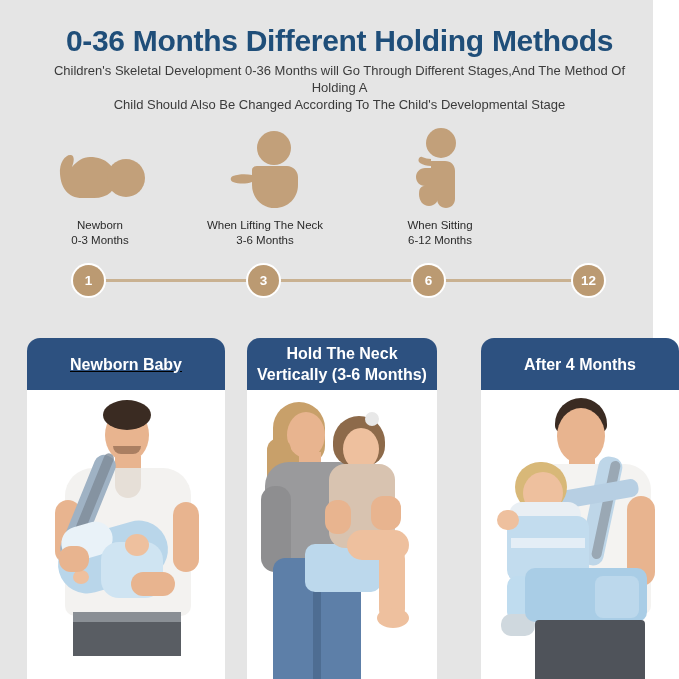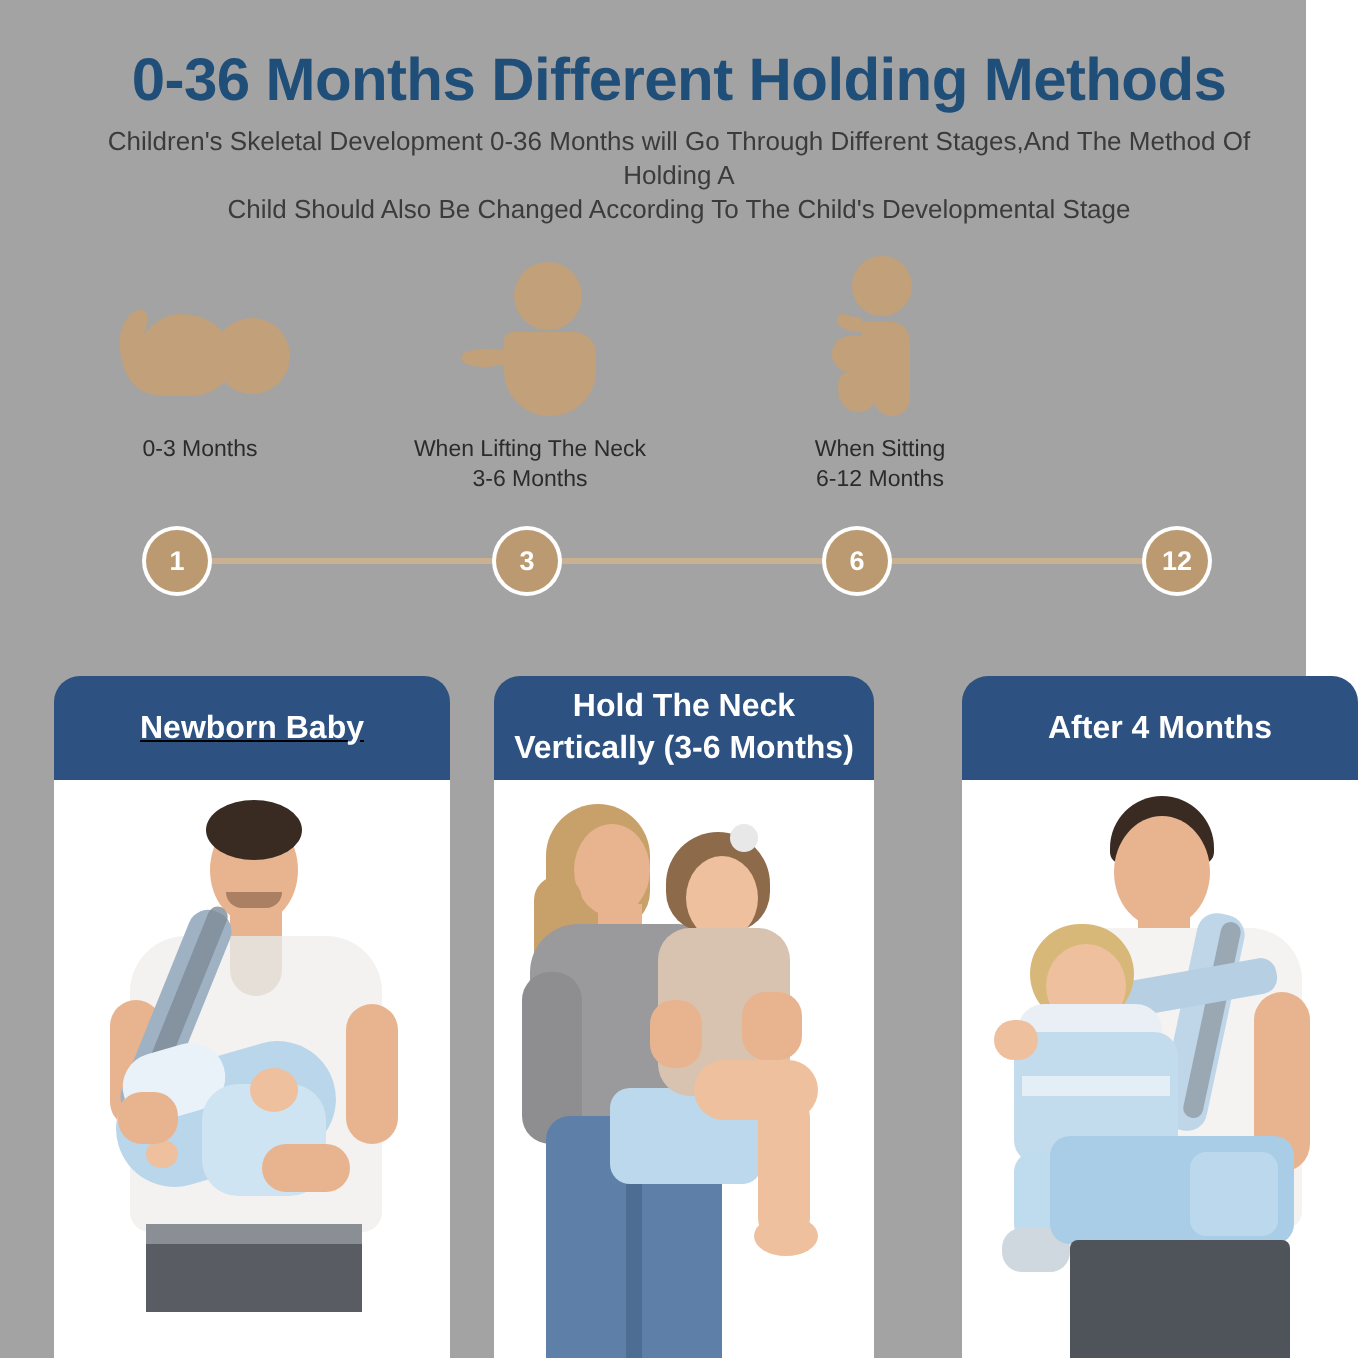--- a/index.html
+++ b/index.html
@@ -1,17 +1,17 @@
 <!DOCTYPE html>
 <html><head>
 <meta charset="utf-8">
 <style>
   html,body{margin:0;padding:0;}
   body{width:679px;height:679px;background:#ffffff;font-family:"Liberation Sans",sans-serif;overflow:hidden;position:relative;}
-  .page{position:relative;width:653px;height:679px;background:#a3a3a3;}
+  .page{position:relative;width:653px;height:679px;background:#e5e5e5;}
 
   
   .title{position:absolute;left:0;top:24px;width:679px;text-align:center;
     font-size:30px;font-weight:bold;color:#1f4e79;letter-spacing:-0.3px;line-height:34px;}
   .subtitle{position:absolute;left:36px;top:62px;width:607px;text-align:center;
     font-size:13px;color:#3b3b3b;line-height:17px;}
 
   
   .timeline{position:absolute;left:0;top:130px;width:679px;height:170px;}
   .stage{position:absolute;top:0;width:160px;text-align:center;}
@@ -53,20 +53,21 @@
     <div class="stage" style="left:20px;">
       <div class="icon">
         <svg width="96" height="62" viewBox="0 0 96 62">
           <g fill="#c2a07a">
             <path d="M8 28c-1-12 6-20 11-19 4 1 3 7 1 12 5-6 11-10 18-10 16 0 26 10 26 23 0 10-8 18-22 18H30C16 52 9 42 8 28z"></path>
             <circle cx="74" cy="32" r="19"></circle>
           </g>
         </svg>
       </div>
       <div class="lbl">
+        <div>Newborn</div>
         <div>0-3 Months</div>
       </div>
     </div>
 
     <div class="stage" style="left:185px;">
       <div class="icon">
         <svg width="86" height="78" viewBox="0 0 86 78">
           <g fill="#c2a07a">
             <circle cx="52" cy="18" r="17"></circle>
             <path d="M30 40c0-2 2-4 5-4h30c6 0 11 5 11 11v8c0 13-10 23-23 23S30 68 30 55v-3c-6 2-13 2-19 0-3-1-3-5 0-6 6-2 13-2 19-1v-5z"></path>

